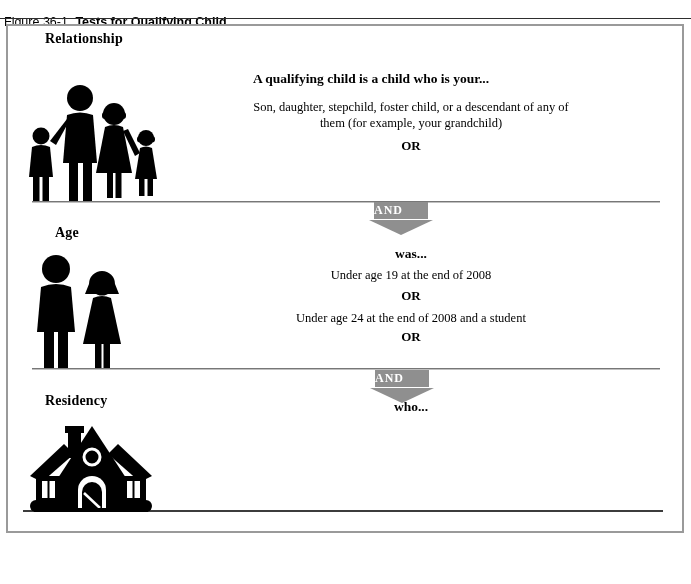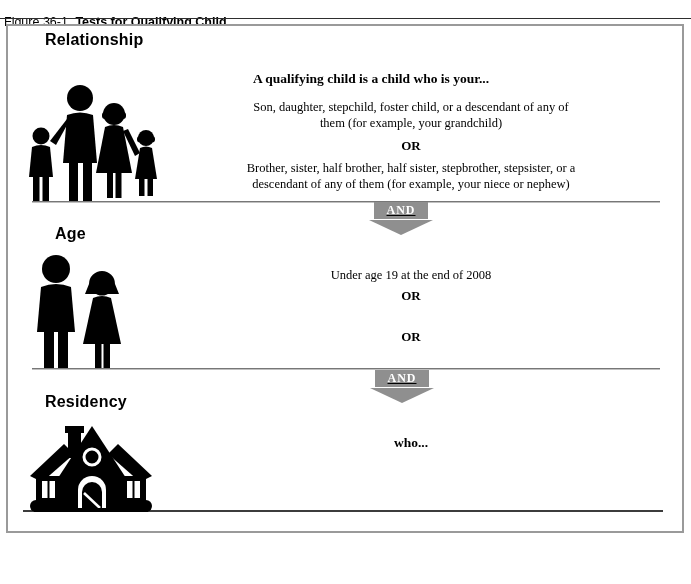--- a/index.html
+++ b/index.html
@@ -9,29 +9,29 @@
   
   .fig-title{position:absolute;left:4px;top:3px;font-size:12.5px;white-space:nowrap;margin-top:12px;}
   .fig-title .bold{font-weight:bold;margin-left:4px;}
   .title-rule{position:absolute;left:0;top:18px;width:691px;height:1px;background:#2e2e2e;}
 
   
   .outer-box{position:absolute;left:6px;top:24px;width:678px;height:509px;
              border:2px solid var(--border-gray);box-sizing:border-box;background:#fff;}
 
   
-  .sec-header{position:absolute;font-size:16px;font-weight:bold;letter-spacing:.2px;}
+  .sec-header{position:absolute;font-size:14px;font-weight:bold;letter-spacing:.2px;font-family:Liberation Serif, serif;}
 
   
   .baseline{position:absolute;height:2px;
             background:linear-gradient(to bottom,#777 0,#777 50%,var(--divider-light) 50%,var(--divider-light) 100%);}
   .baseline.dark{background:var(--baseline-dark);}
 
   
-  .and-marker{position:absolute;width:64px;text-align:center;text-decoration:underline;}
+  .and-marker{position:absolute;width:64px;}
   .and-box{width:54px;height:17px;margin:0 auto;background:var(--and-gray);color:#fff;
            font-family:"Liberation Serif",serif;font-weight:bold;font-size:12px;
            line-height:17px;letter-spacing:1px;}
   .and-arrow{width:0;height:0;margin:1px auto 0;border-left:32px solid transparent;
              border-right:32px solid transparent;border-top:15px solid var(--and-gray);}
 
   
   .txt{position:absolute;left:192px;width:438px;text-align:center;
        font-family:"Liberation Serif",serif;font-size:12.5px;line-height:16px;color:#000;}
   .txt.heading{font-weight:bold;font-size:13.5px;}
@@ -86,21 +86,20 @@
     <circle cx="120" cy="55" r="8"></circle>
     <rect x="111" y="53" width="18" height="6.5" rx="3"></rect>
     <path d="M114,65 Q120,62 126,65 L131,96 L109,96 Z"></path>
     <rect x="113" y="96" width="5.5" height="17"></rect>
     <rect x="121.5" y="96" width="5.5" height="17"></rect>
   </svg>
 
   <div class="txt w340" style="top:99px">Son, daughter, stepchild, foster child, or a descendant of any of them (for example, your grandchild)</div>
   <div class="txt heading shift-left" style="top:71px">A qualifying child is a child who is your...</div>
   <div class="txt or" style="top:138px">OR</div>
-  <div class="txt w346" style="top:160px">Brother, sister, half brother, half sister, stepbrother, stepsister, or a descendant of any of them (for example, your niece or nephew)</div>
 
   <div class="baseline" style="left:32px;top:201px;width:628px"></div>
 
   <div class="and-marker" style="left:369px;top:202px">
     <div class="and-box">AND</div>
     <div class="and-arrow"></div>
   </div>
 
   <div class="sec-header" style="left:55px;top:225px">Age</div>
 
@@ -111,22 +110,24 @@
     <rect x="11" y="78" width="10" height="40"></rect>
     <rect x="25" y="78" width="10" height="40"></rect>
 
     <circle cx="69" cy="32" r="11.5"></circle>
     <path d="M56,32 a13,13 0 0 1 26,0 l4,10 h-34 z"></path>
     <path d="M60,46 Q69,42 78,46 L88,92 L50,92 Z"></path>
     <rect x="62" y="92" width="6.5" height="24"></rect>
     <rect x="70.5" y="92" width="6.5" height="24"></rect>
   </svg>
 
+  <div class="txt heading" style="top:246px">was...</div>
   <div class="txt" style="top:267px">Under age 19 at the end of 2008</div>
   <div class="txt or" style="top:288px">OR</div>
+  <div class="txt" style="top:310px">Under age 24 at the end of 2008 and a student</div>
   <div class="txt or" style="top:329px">OR</div>
 
   <div class="baseline" style="left:32px;top:368px;width:628px"></div>
 
   <div class="and-marker" style="left:370px;top:370px">
     <div class="and-box">AND</div>
     <div class="and-arrow"></div>
   </div>
 
   <div class="sec-header" style="left:45px;top:393px">Residency</div>
@@ -155,15 +156,15 @@
     <polygon points="78,30 88,20 122,52 110,58"></polygon>
     <rect x="86" y="52" width="30" height="32"></rect>
     <rect class="white" x="97" y="57" width="13" height="17"></rect>
     <line class="frame" x1="103.5" y1="57" x2="103.5" y2="74"></line>
 
     <rect x="0" y="76" width="28" height="12" rx="6"></rect>
     <rect x="94" y="76" width="28" height="12" rx="6"></rect>
     <rect x="4" y="84" width="114" height="4"></rect>
   </svg>
 
-  <div class="txt heading" style="top:435px">who...</div>
+  <div class="txt heading" style="top:399px">who...</div>
 
 </div>
 
 </body></html>

